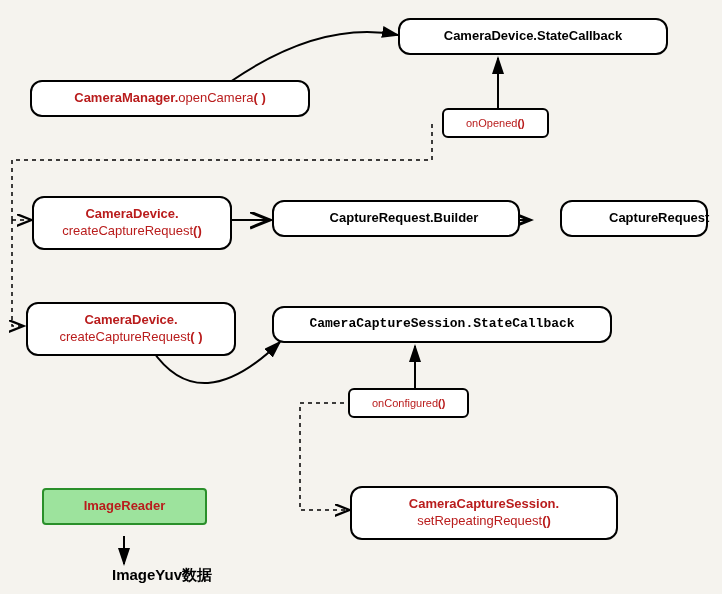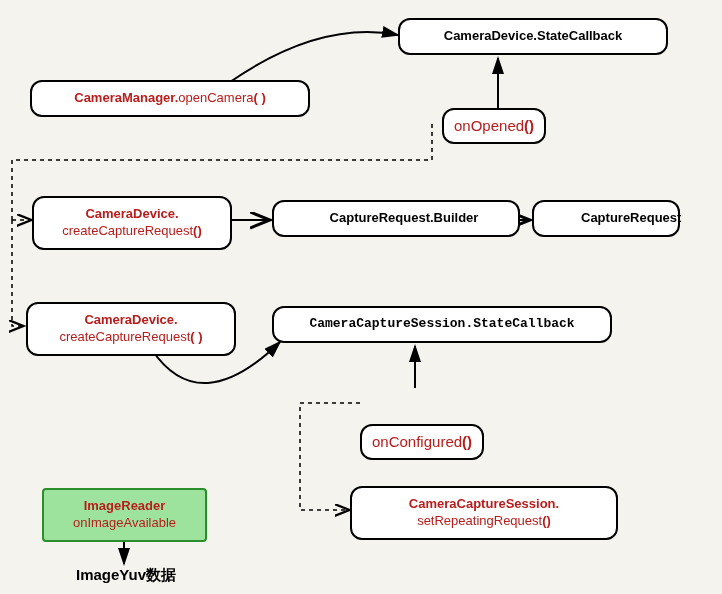--- a/index.html
+++ b/index.html
@@ -18,42 +18,43 @@
     background: #fff;
     border: 2px solid #000;
     border-radius: 12px;
     padding: 8px 14px;
     font-size: 13px;
     font-weight: bold;
     text-align: center;
     line-height: 1.3;
   }
   .small {
-    border-radius: 12px;
-    padding: 6px 10px;
-    font-size: 15px;
+    border-radius: 6px;
+    padding: 6px 22px;
+    font-size: 11px;
   }
   .green {
     background: #9de39d;
     border: 2px solid #2a8f2a;
     border-radius: 4px;
   }
   .orange { color: #b91c1c; font-weight: normal; }
   .black { color: #b91c1c; }
   svg.lines {
     position: absolute;
     top: 0; left: 0;
     width: 722px;
     height: 594px;
     pointer-events: none;
   }
   .label {
     position: absolute;
     font-size: 15px;
     font-weight: bold;
+    margin-left: 36px;
   }
 </style>
 </head>
 <body>
 
 <svg class="lines">
 
   <defs>
     <marker id="arrow" markerWidth="10" markerHeight="10" refX="8" refY="3" orient="auto">
       <path d="M0,0 L9,3 L0,6 Z" fill="#000"></path>
@@ -99,42 +100,41 @@
 
 <div class="node" style="left:32px; top:196px; width:200px;">
   <span class="black">CameraDevice.</span><br>
   <span class="orange">createCaptureRequest</span><span class="black">()</span>
 </div>
 
 <div class="node" style="left:272px; top:200px; width:248px;padding-left:30px;">
   <span>CaptureRequest.Builder</span>
 </div>
 
-<div class="node" style="left:532px; top:200px; width:148px;padding-left:47px;">
+<div class="node" style="left:560px; top:200px; width:148px;padding-left:47px;">
   <span>CaptureRequest</span>
 </div>
 
 <div class="node" style="left:26px; top:302px; width:210px;">
   <span class="black">CameraDevice.</span><br>
   <span class="orange">createCaptureRequest</span><span class="black">( )</span>
 </div>
 
 <div class="node" style="left:272px; top:306px; width:340px;font-family:Liberation Mono, monospace;">
   <span>CameraCaptureSession.StateCallback</span>
 </div>
 
-<div class="node small" style="left:360px; top:388px;margin-top:36px;">
+<div class="node small" style="left:348px; top:388px;">
   <span class="orange">onConfigured</span><span class="black">()</span>
 </div>
 
 <div class="node" style="left:350px; top:486px; width:268px;">
   <span class="black">CameraCaptureSession.</span><br>
   <span class="orange">setRepeatingRequest</span><span class="black">()</span>
 </div>
 
 <div class="node green" style="left:42px; top:488px; width:165px;">
   <span class="black">ImageReader</span><br>
-  <span class="orange">onImageAvailable</span>
 </div>
 
 <div class="label" style="left:76px; top:566px;">
   <span>ImageYuv数据</span>
 </div>
 
 </body></html>

